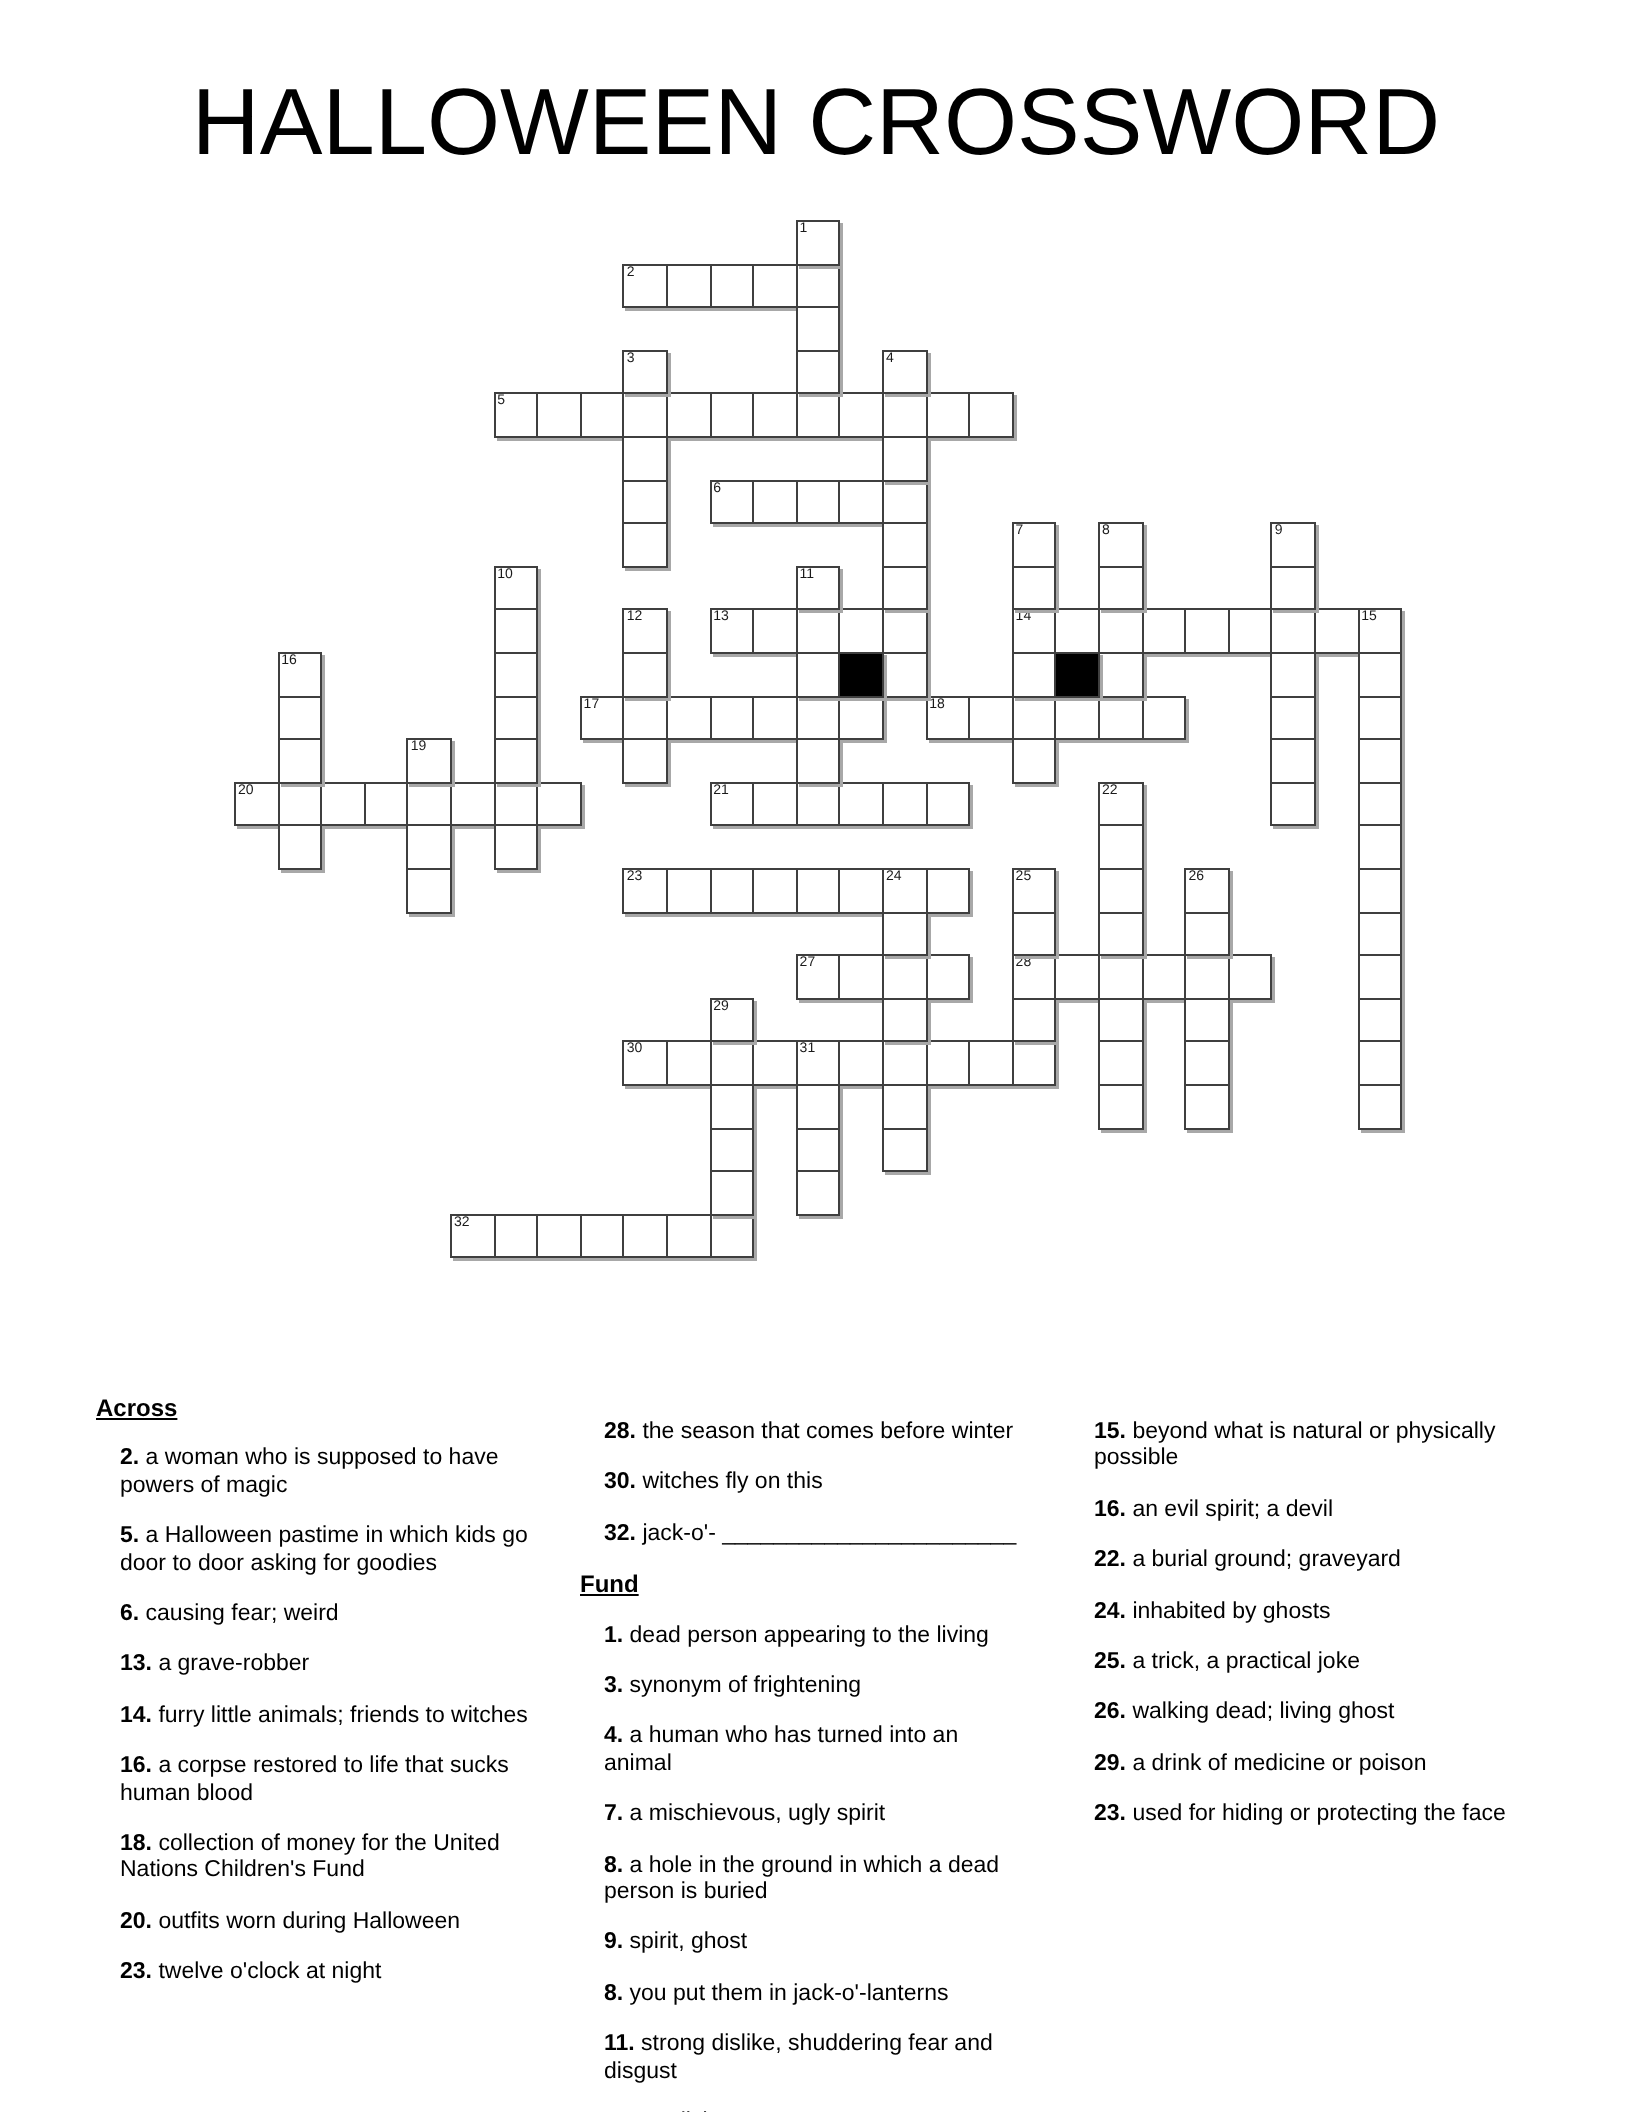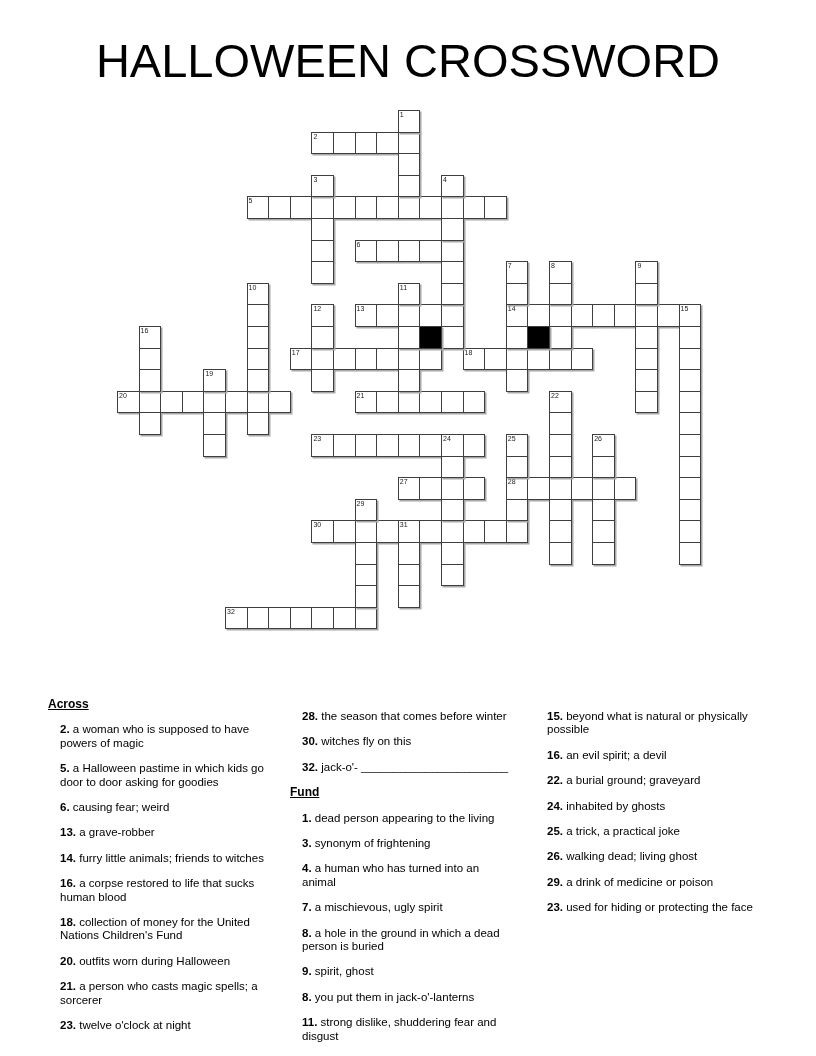--- a/index.html
+++ b/index.html
@@ -290,21 +290,20 @@
     <div class="clue-col" style="left: 48px; width: 234px;">
       <div class="clue-header">Across</div>
       <div class="clue"><span class="cn">2.</span> a woman who is supposed to have powers of magic</div>
       <div class="clue"><span class="cn">5.</span> a Halloween pastime in which kids go door to door asking for goodies</div>
       <div class="clue"><span class="cn">6.</span> causing fear; weird</div>
       <div class="clue"><span class="cn">13.</span> a grave-robber</div>
       <div class="clue"><span class="cn">14.</span> furry little animals; friends to witches</div>
       <div class="clue"><span class="cn">16.</span> a corpse restored to life that sucks human blood</div>
       <div class="clue"><span class="cn">18.</span> collection of money for the United Nations Children's Fund</div>
       <div class="clue"><span class="cn">20.</span> outfits worn during Halloween</div>
-      <div class="clue"><span class="cn">21.</span> a person who casts magic spells; a sorcerer</div>
       <div class="clue"><span class="cn">23.</span> twelve o'clock at night</div>
     </div>
     <div class="clue-col" style="left: 290px; width: 238px;">
       <div class="clue"><span class="cn">28.</span> the season that comes before winter</div>
       <div class="clue"><span class="cn">30.</span> witches fly on this</div>
       <div class="clue"><span class="cn">32.</span> jack-o'- _______________________</div>
       <div class="clue-header">Fund</div>
       <div class="clue"><span class="cn">1.</span> dead person appearing to the living</div>
       <div class="clue"><span class="cn">3.</span> synonym of frightening</div>
       <div class="clue"><span class="cn">4.</span> a human who has turned into an animal</div>

